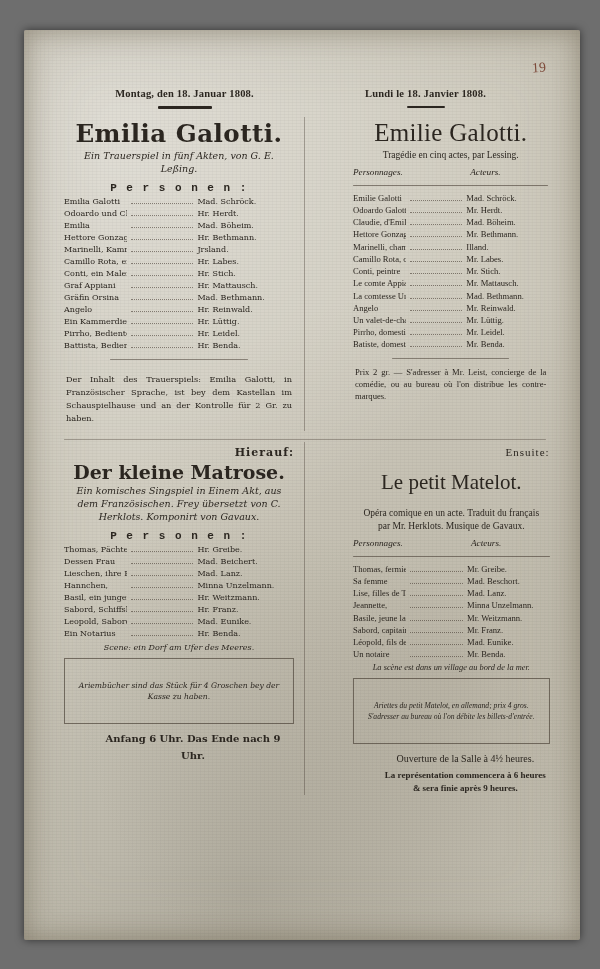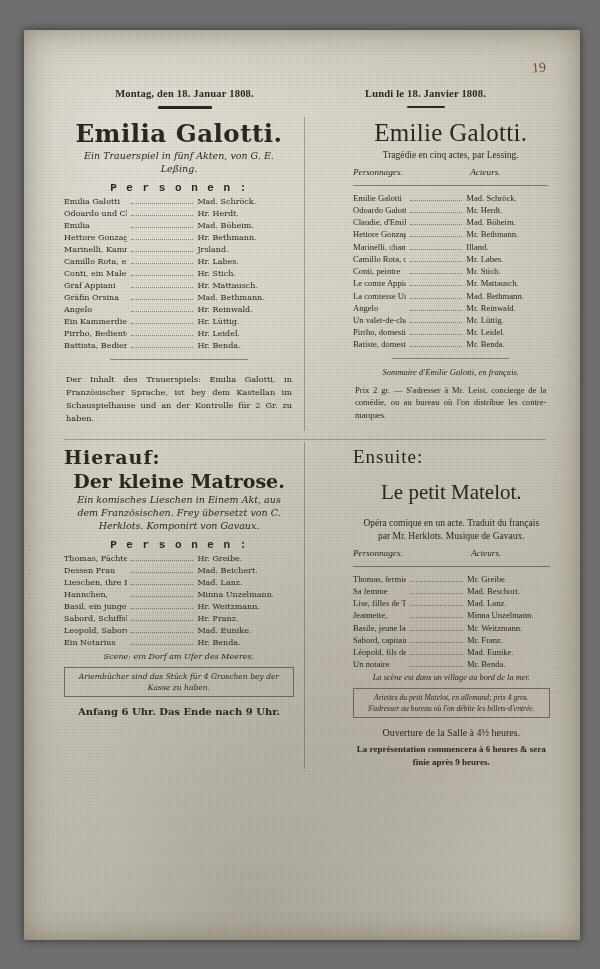--- a/index.html
+++ b/index.html
@@ -97,33 +97,33 @@
     flex:1;
     border-bottom:1px dotted rgba(60,50,40,.55);
     margin:0 4px 3px 4px;
     min-width:6px;
   }
   .para{font-size:8.6px;line-height:1.45;text-align:justify;margin:6px 2px;}
   .para.de{font-family:"DejaVu Serif", serif;font-size:8.2px;line-height:1.6;margin-top:13px;}
   .para.it{font-style:italic;}
   .center{text-align:center;}
   .bigsec{
-    text-align:left;font-size:19px;margin:4px 0 2px 0;letter-spacing:1px;
+    text-align:right;font-size:11px;margin:4px 0 2px 0;letter-spacing:1px;
   }
   .bigsec.de{font-family:"DejaVu Serif", serif;font-weight:bold;}
   .title2-fr{text-align:center;font-size:21px;margin:12px 0;}
   .title2-de{text-align:center;font-size:19px;margin:2px 0;font-family:"DejaVu Serif", serif;font-weight:bold;}
   .boxnote{
     border:1px solid rgba(60,50,40,.6);
     font-size:7.6px;line-height:1.45;
-    padding:3px 4px;margin:6px 0 4px 0;text-align:center;
+    padding:21px 4px;margin:6px 0 4px 0;text-align:center;
   }
   .boxnote.de{font-family:"DejaVu Serif", serif;font-style:italic;}
   .boxnote.fr{font-style:italic;}
-  .times{text-align:center;font-size:10px;line-height:1.7;margin-top:6px;}
+  .times{text-align:center;font-size:10px;line-height:1.7;margin-top:6px;margin-left:28px;}
   .times.de{font-family:"DejaVu Serif", serif;font-weight:bold;font-size:10px;}
   .times .big{font-size:11px;}
   .scene{font-size:8.4px;text-align:center;font-style:italic;margin-top:3px;}
   .scene.de{font-family:"DejaVu Serif", serif;font-style:italic;font-size:8px;}
 </style>
 </head>
 <body>
 
 <div class="page">
   <div class="grain"></div>
@@ -290,34 +290,31 @@
               <div class="dotfill"></div>
               <div class="a">Mr. Leidel.</div>
             </div>
           <div class="row">
               <div class="r">Batiste, domestique de Marinelli</div>
               <div class="dotfill"></div>
               <div class="a">Mr. Benda.</div>
             </div>
         </div>
         <div class="rule half"></div>
-        <div class="para center it">
-          <span>Sommaire d'Emilie Galotti,</span><span> en français.</span>
-        </div>
         <div class="para">Prix 2 gr. — S'adresser à Mr. Leist, concierge de la comédie, ou au bureau où l'on distribue les contre-marques.</div>
       </div>
     </div>
 
     <div class="rule thin" style="background:rgba(60,50,40,.35);margin:8px 0 2px 0;"></div>
 
     <div class="cols">
       <div class="col left">
         <div class="bigsec de">Hierauf:</div>
         <div class="title2-de">Der kleine Matrose.</div>
-        <div class="subtitle de">Ein komisches Lieschen in Einem Akt, aus dem Französischen. Frey übersetzt von C. Herklots. Komponirt von Gavaux.</div>
+        <div class="subtitle de">Ein komisches Singspiel in Einem Akt, aus dem Französischen. Frey übersetzt von C. Herklots. Komponirt von Gavaux.</div>
         <div class="secthead de">P e r s o n e n :</div>
         <div class="roles de">
           <div class="row">
               <div class="r">Thomas, Pächter</div>
               <div class="dotfill"></div>
               <div class="a">Hr. Greibe.</div>
             </div>
           <div class="row">
               <div class="r">Dessen Frau</div>
               <div class="dotfill"></div>

